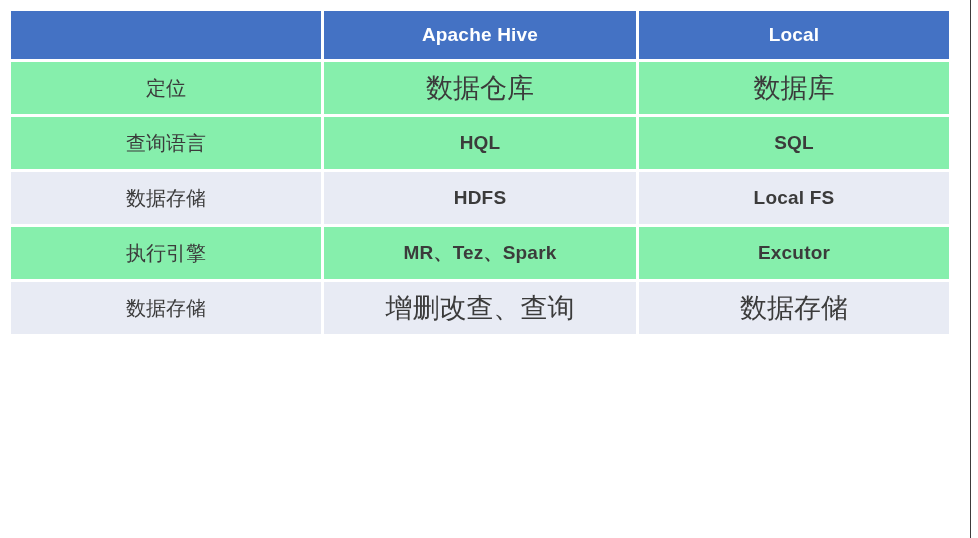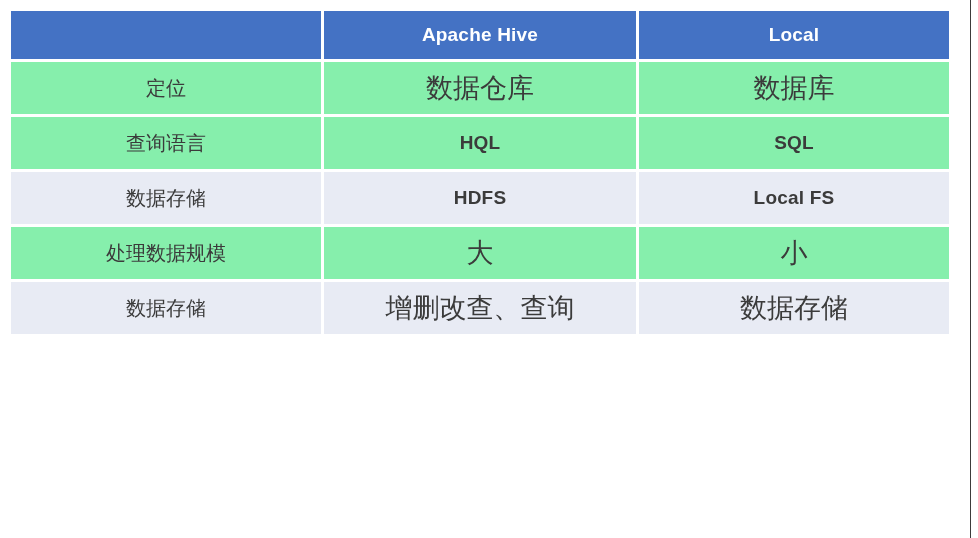--- a/index.html
+++ b/index.html
@@ -108,23 +108,23 @@
           <td class="cell-label">查询语言</td>
           <td class="cell-value latin">HQL</td>
           <td class="cell-value latin">SQL</td>
         </tr>
         <tr class="shade-light">
           <td class="cell-label">数据存储</td>
           <td class="cell-value latin">HDFS</td>
           <td class="cell-value latin">Local FS</td>
         </tr>
         <tr class="shade-dark">
-          <td class="cell-label">处理数据规模</td>
-          <td class="cell-value">大</td>
-          <td class="cell-value">小</td>
+          <td class="cell-label">执行引擎</td>
+          <td class="cell-value latin">MR、Tez、Spark</td>
+          <td class="cell-value latin">Excutor</td>
         </tr>
         <tr class="shade-light">
           <td class="cell-label">数据存储</td>
           <td class="cell-value">增删改查、查询</td>
           <td class="cell-value">数据存储</td>
         </tr>
       </tbody>
   </table>
 </div>
 

